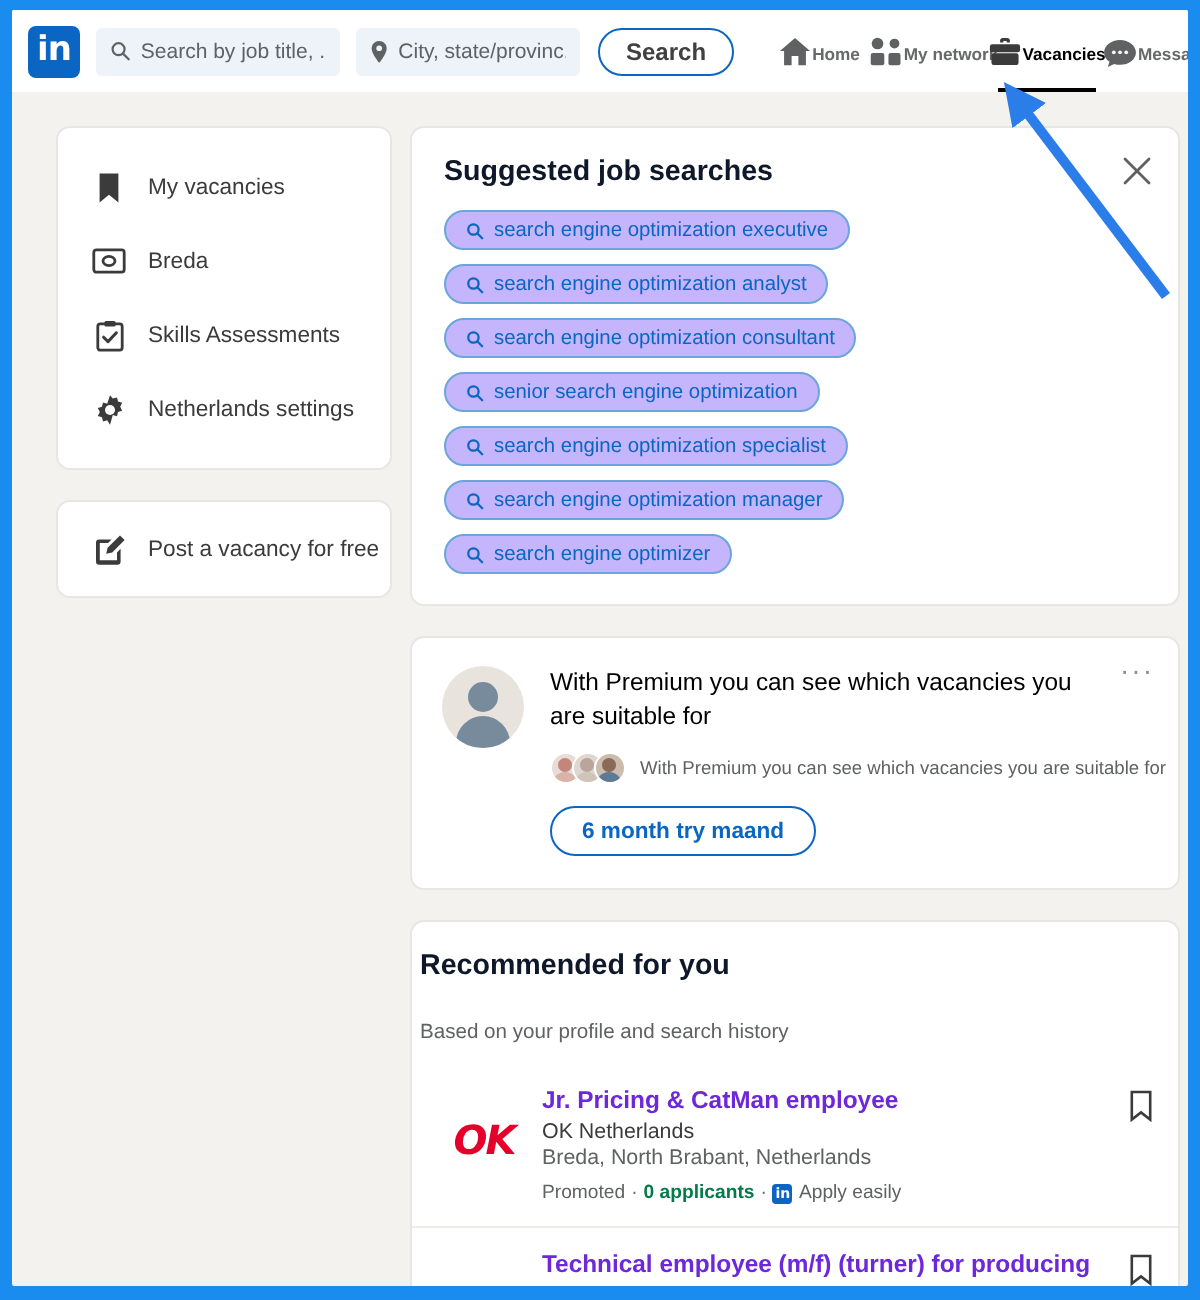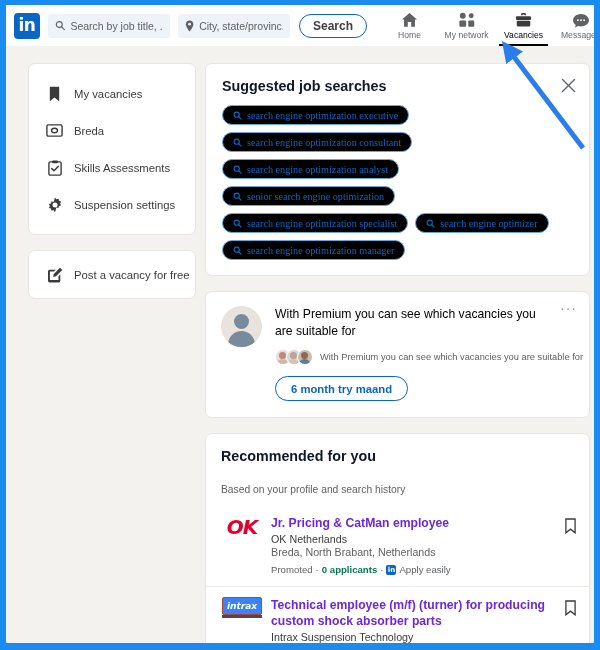--- a/index.html
+++ b/index.html
@@ -86,25 +86,26 @@
     align-items: flex-end;
     margin-left: 14px;
     height: 41px;
     flex: 1 1 auto;
     justify-content: flex-end;
   }
   .nav-item {
     width: 57px;
     height: 41px;
     display: flex;
-    flex-direction: column;
+    flex-direction: row;
     align-items: center;
     justify-content: center;
     cursor: pointer;
     position: relative;
+    font-weight: bold;
   }
   .nav-item .nic { height: 17px; display: flex; align-items: flex-end; }
   .nav-item .nlabel {
     font-size: 8.6px;
     color: #666869;
     margin-top: 2px;
     white-space: nowrap;
   }
   .nav-item.active .nlabel { color: #000; }
   .nav-item.active::after {
@@ -179,23 +180,22 @@
     gap: 7px;
     margin-top: 11px;
   }
   .pill {
     display: inline-flex;
     align-items: center;
     height: 20px;
     padding: 0 10px;
     border: 1px solid #6aa5dc;
     border-radius: 11px;
-    background: #000000;
-    cursor: pointer;
-    font-family: Liberation Serif, serif;
+    background: #c4b5fd;
+    cursor: pointer;
   }
   .pill .ptxt {
     font-size: 10.2px;
     color: #0a66c2;
     margin-left: 5px;
     white-space: nowrap;
   }
 
   
   #premium-card {
@@ -274,40 +274,40 @@
     right: 12px; top: 12px;
     color: #8b8d8f;
     font-size: 14px;
     letter-spacing: 1px;
     cursor: pointer;
     line-height: 8px;
   }
 
   
   #recommended-card { margin-top: 15px; padding: 14px 0 0 0; }
-  #rec-head { padding: 0 15px; }
+  #rec-head { padding: 0 4px; }
   #rec-sub {
     font-size: 10.3px;
     color: #5f6163;
     margin-top: 20px;
   }
   #job-list { margin-top: 10px; }
   .job-row {
     display: flex;
     padding: 10px 14px 11px 16px;
     border-top: 1px solid #eeece9;
     position: relative;
     cursor: pointer;
   }
   .job-row:first-child { border-top: none; }
   .job-logo {
     width: 40px; height: 40px;
     flex: 0 0 auto;
     display: flex;
-    align-items: flex-start;
+    align-items: flex-end;
     justify-content: center;
   }
   .job-info { margin-left: 9px; flex: 1 1 auto; padding-right: 18px; }
   .job-title {
     font-size: 12.2px;
     font-weight: bold;
     color: #6d28d9;
     line-height: 16px;
   }
   .job-company { font-size: 10.7px; color: #3b3b3b; margin-top: 2px; }
@@ -491,21 +491,21 @@
           <span class="slabel">Skills Assessments</span>
         </div>
 
         <div class="side-item">
           <span class="sic">
             <svg width="16" height="16" viewBox="0 0 16 16">
               <path d="M8 0.6l1.4 1.7 2.1-.6.5 2.1 2.1.6-1 2 1 2-2.1.6-.5 2.1-2.1-.6L8 15.4l-1.4-2.3-2.1.6-.5-2.1-2.1-.6 1-2-1-2 2.1-.6.5-2.1 2.1.6Z" fill="#3b3b3b"></path>
               <circle cx="8" cy="8" r="2.5" fill="#fff"></circle>
             </svg>
           </span>
-          <span class="slabel">Suspension settings</span>
+          <span class="slabel">Netherlands settings</span>
         </div>
       </div>
 
       <div class="card" id="side-card-2">
         <div class="side-item">
           <span class="sic">
             <svg width="16" height="16" viewBox="0 0 16 16">
               <path d="M1 4.3a1.6 1.6 0 0 1 1.6-1.6h6.2L7 4.5H2.9v8.6h8.6V9.2l1.8-1.8v6.4A1.6 1.6 0 0 1 11.7 15.4H2.6A1.6 1.6 0 0 1 1 13.8Z" fill="#3b3b3b"></path>
               <path d="M13 0.7l2.3 2.3-6.2 6.2-3 .7.7-3Z" fill="#3b3b3b"></path>
             </svg>
@@ -532,56 +532,56 @@
               <circle cx="6.6" cy="6.6" r="4.6" fill="none" stroke="#0a66c2" stroke-width="2"></circle>
               <line x1="10.2" y1="10.2" x2="14.4" y2="14.4" stroke="#0a66c2" stroke-width="2" stroke-linecap="round"></line>
             </svg>
             <span class="ptxt">search engine optimization executive</span>
           </div>
           <div class="pill">
             <svg width="9" height="9" viewBox="0 0 16 16">
               <circle cx="6.6" cy="6.6" r="4.6" fill="none" stroke="#0a66c2" stroke-width="2"></circle>
               <line x1="10.2" y1="10.2" x2="14.4" y2="14.4" stroke="#0a66c2" stroke-width="2" stroke-linecap="round"></line>
             </svg>
-            <span class="ptxt">search engine optimization consultant</span>
+            <span class="ptxt">search engine optimization analyst</span>
           </div>
           <div class="pill">
             <svg width="9" height="9" viewBox="0 0 16 16">
               <circle cx="6.6" cy="6.6" r="4.6" fill="none" stroke="#0a66c2" stroke-width="2"></circle>
               <line x1="10.2" y1="10.2" x2="14.4" y2="14.4" stroke="#0a66c2" stroke-width="2" stroke-linecap="round"></line>
             </svg>
-            <span class="ptxt">search engine optimization analyst</span>
+            <span class="ptxt">search engine optimization consultant</span>
           </div>
           <div class="pill">
             <svg width="9" height="9" viewBox="0 0 16 16">
               <circle cx="6.6" cy="6.6" r="4.6" fill="none" stroke="#0a66c2" stroke-width="2"></circle>
               <line x1="10.2" y1="10.2" x2="14.4" y2="14.4" stroke="#0a66c2" stroke-width="2" stroke-linecap="round"></line>
             </svg>
             <span class="ptxt">senior search engine optimization</span>
           </div>
           <div class="pill">
             <svg width="9" height="9" viewBox="0 0 16 16">
               <circle cx="6.6" cy="6.6" r="4.6" fill="none" stroke="#0a66c2" stroke-width="2"></circle>
               <line x1="10.2" y1="10.2" x2="14.4" y2="14.4" stroke="#0a66c2" stroke-width="2" stroke-linecap="round"></line>
             </svg>
             <span class="ptxt">search engine optimization specialist</span>
           </div>
           <div class="pill">
             <svg width="9" height="9" viewBox="0 0 16 16">
               <circle cx="6.6" cy="6.6" r="4.6" fill="none" stroke="#0a66c2" stroke-width="2"></circle>
               <line x1="10.2" y1="10.2" x2="14.4" y2="14.4" stroke="#0a66c2" stroke-width="2" stroke-linecap="round"></line>
             </svg>
-            <span class="ptxt">search engine optimizer</span>
+            <span class="ptxt">search engine optimization manager</span>
           </div>
           <div class="pill">
             <svg width="9" height="9" viewBox="0 0 16 16">
               <circle cx="6.6" cy="6.6" r="4.6" fill="none" stroke="#0a66c2" stroke-width="2"></circle>
               <line x1="10.2" y1="10.2" x2="14.4" y2="14.4" stroke="#0a66c2" stroke-width="2" stroke-linecap="round"></line>
             </svg>
-            <span class="ptxt">search engine optimization manager</span>
+            <span class="ptxt">search engine optimizer</span>
           </div>
         </div>
       </div>
 
       <div class="card" id="premium-card">
         <div id="premium-avatar">
           <div class="ahead"></div>
           <div class="abody"></div>
         </div>
         <div id="premium-body">

